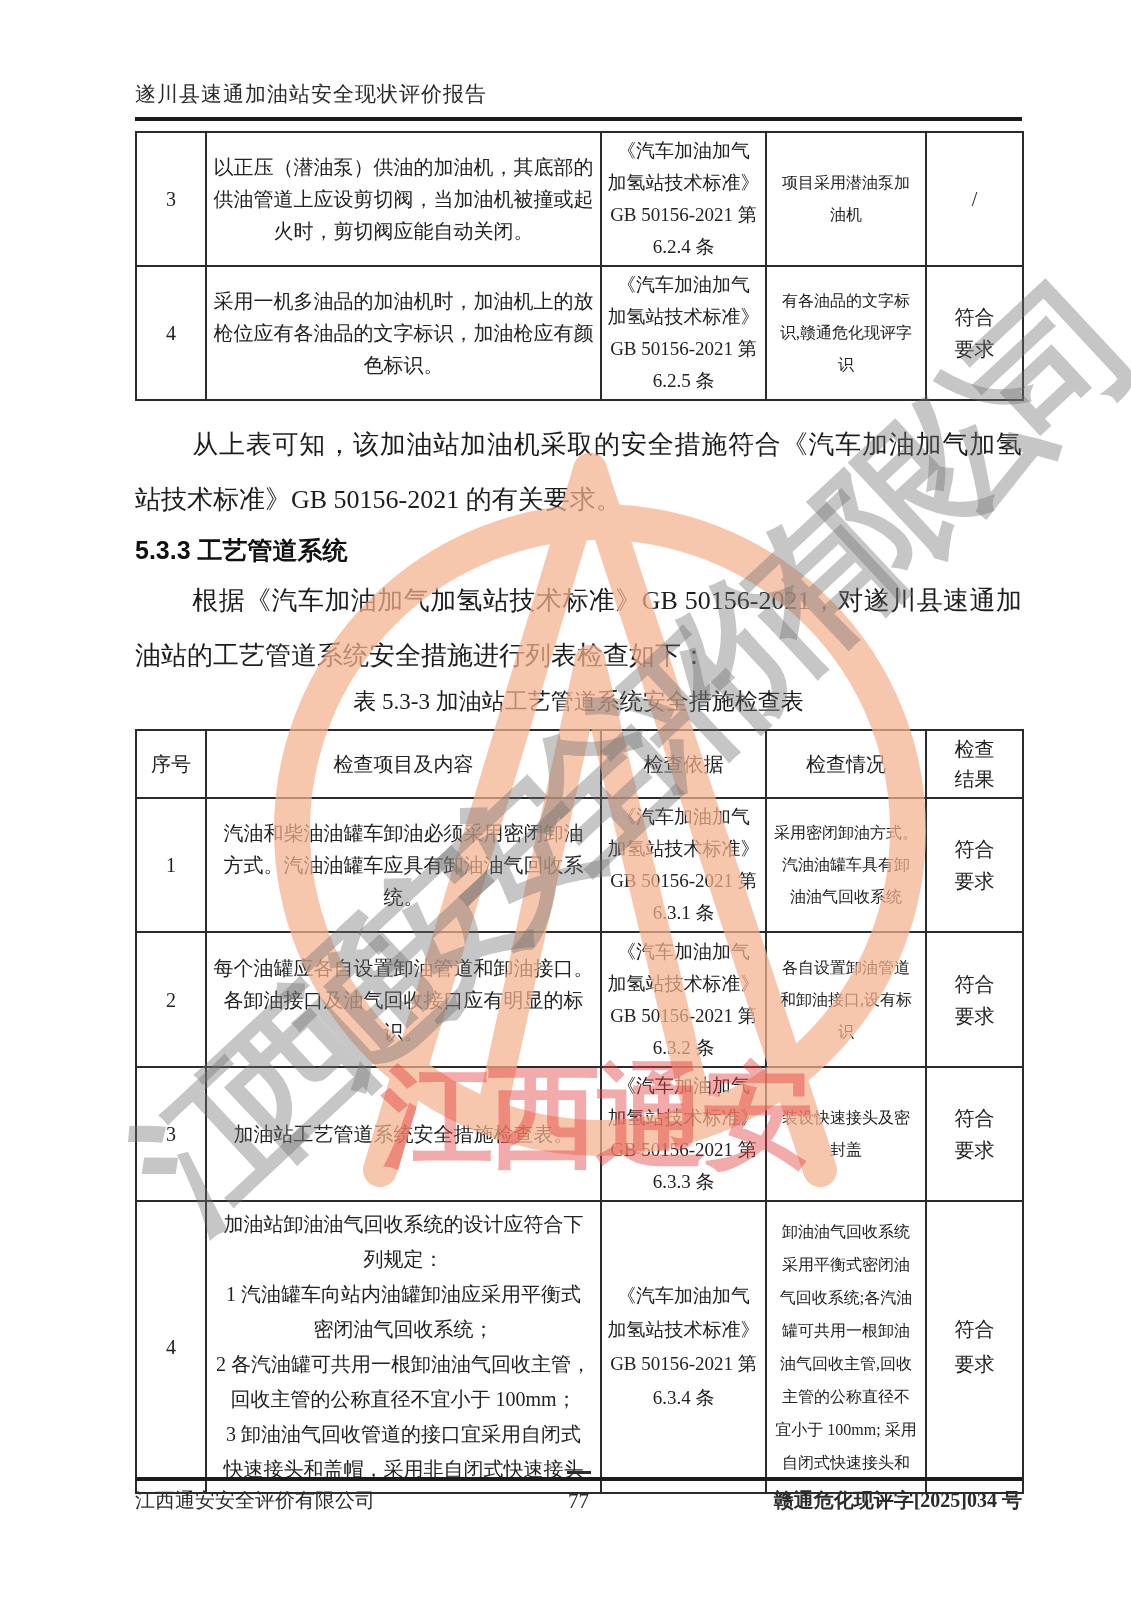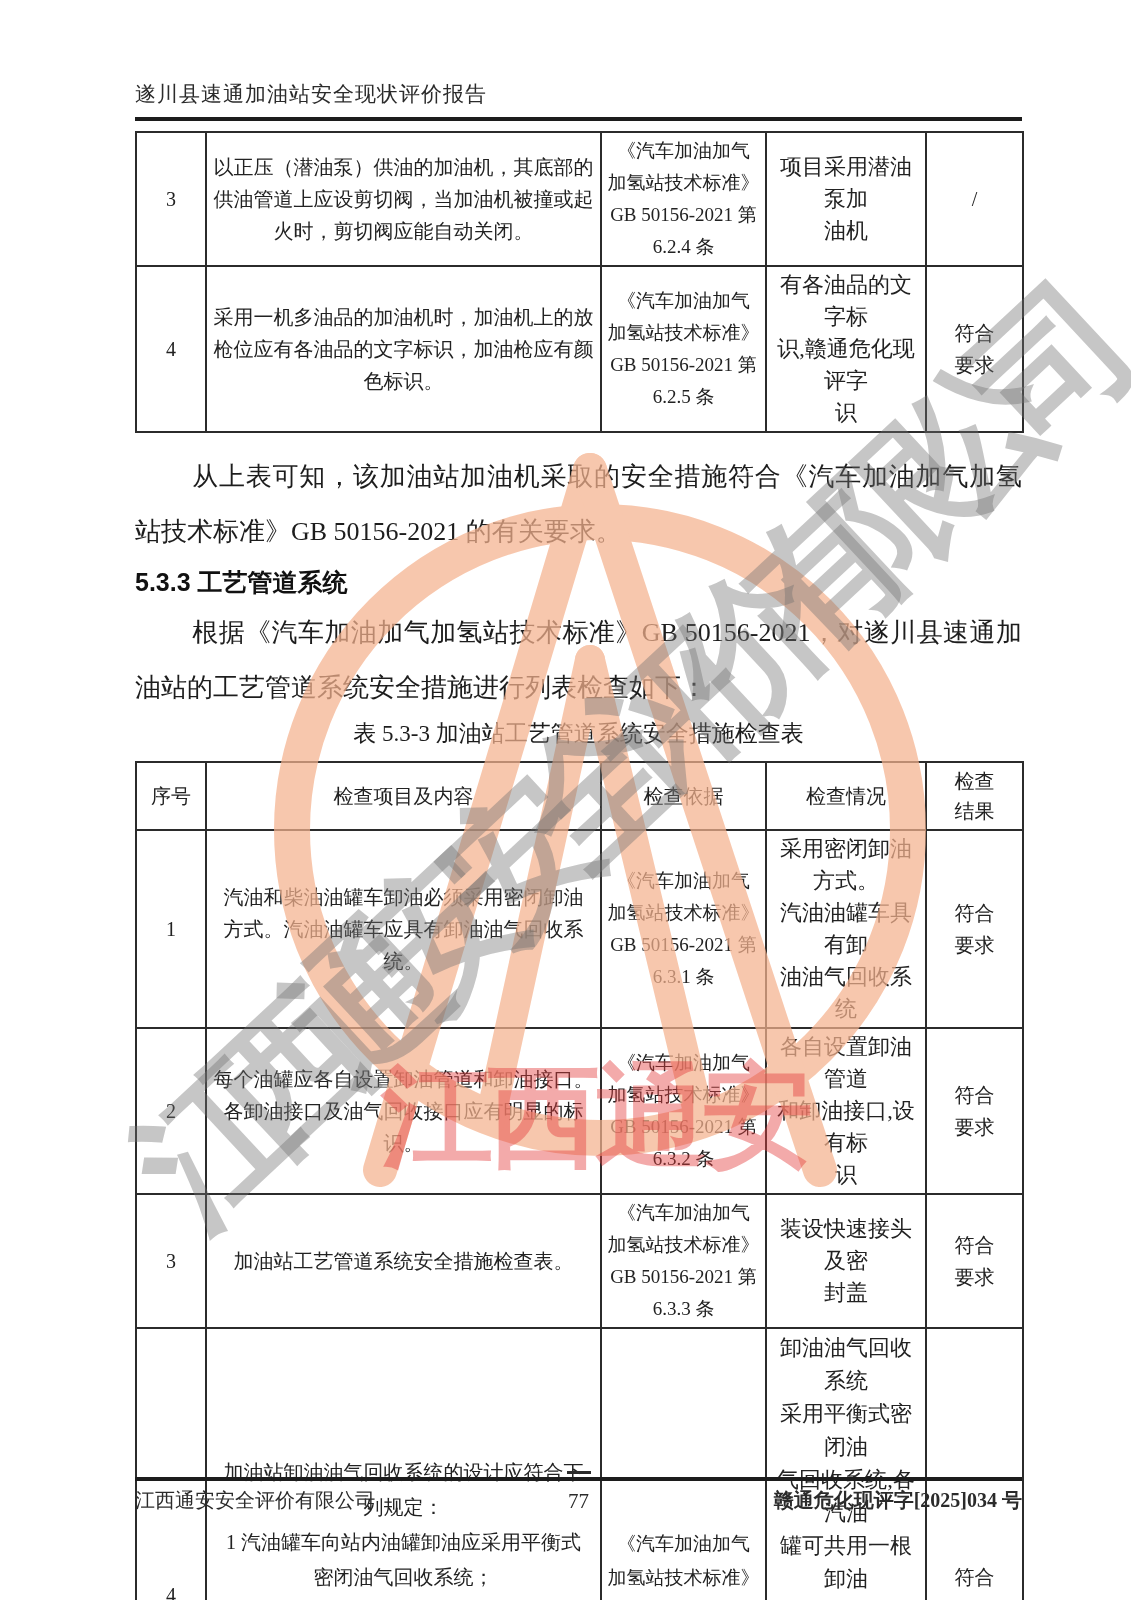--- a/index.html
+++ b/index.html
@@ -29,21 +29,21 @@
     white-space:pre-line;line-height:32px;
   }
   table.t1{margin-top:10px;}
   col.c-num{width:70px;}
   col.c-item{width:395px;}
   col.c-basis{width:165px;}
   col.c-sit{width:160px;}
   col.c-res{width:97px;}
   .cell-item{font-size:20px;}
   .cell-basis{font-size:19px;line-height:31px;}
-  .cell-sit{font-size:22px;line-height:31px;padding:2px 1px;margin-left:8px;}
+  .cell-sit{font-size:16px;line-height:31px;padding:2px 1px;margin-left:8px;}
   .cell-res{font-size:20px;}
   tr.t2r4 td{line-height:35px;}
   tr.t2r4 td.cell-basis{line-height:34px;}
   tr.t2r4 td.cell-sit{line-height:33px;border-radius:16px;}
   .para{
     font-size:26px;line-height:55px;text-align:justify;
     text-indent:2.2em;margin:0;color:#1d1d1d;
   }
   .para1{margin-top:16px;}
   .sec-heading{

